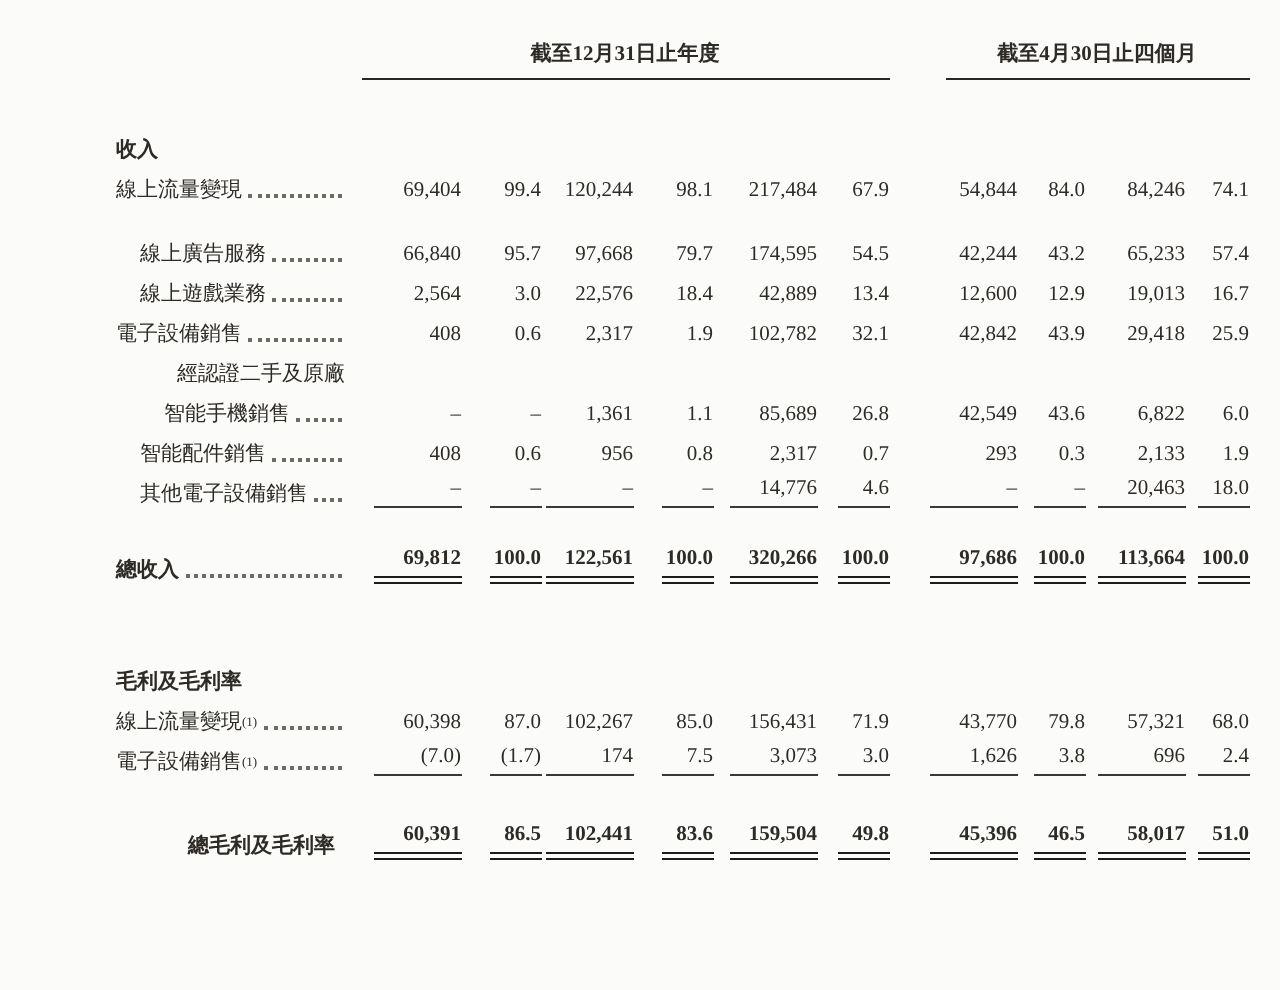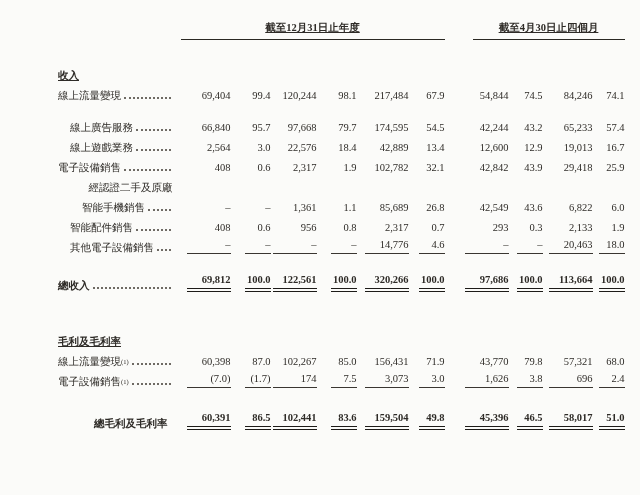--- a/index.html
+++ b/index.html
@@ -7,34 +7,34 @@
     width:640px;height:495px;overflow:hidden;
     background:#fbfbf9;
     font-family:"Liberation Serif","DejaVu Serif",serif;
     color:#2e2b27;
   }
   .page{padding:14px 0 0 58px;}
   table{border-collapse:collapse;table-layout:fixed;font-size:10.5px;line-height:1.15;}
   td{padding:0;vertical-align:bottom;overflow:visible;white-space:nowrap;}
 
   
-  .grp-row td{height:26px;text-decoration:underline;}
+  .grp-row td{height:26px;}
   .grp{font-weight:700;text-align:center;border-bottom:1.5px solid #2a2823;
        padding-bottom:5px;margin-left:8px;}
   .year-row td{height:26px;}
   .yr{font-weight:700;text-align:center;border-bottom:1.5px solid #2a2823;
       padding-bottom:4px;margin:0 2px 0 8px;}
   .unit-row td{height:30px;padding-bottom:7px;}
   .unit-row .u{font-style:italic;text-align:left;}
   .unit-row .p{font-style:italic;text-align:right;}
 
   
   tr.data td{height:20px;}
   tr.section td{height:26px;}
-  tr.section .txt{font-weight:700;text-decoration:underline;}
+  tr.section .txt{font-weight:700;}
   .lbl{display:flex;align-items:flex-end;}
   .lbl .txt{white-space:nowrap;}
   .lbl sup{font-size:6.5px;line-height:1;vertical-align:super;transform:translateY(-3px);}
   .lbl .dots{flex:1 1 auto;min-width:0;border-bottom:2px dotted #6e6a64;margin:0 2px 3px 3px;height:0;}
   .num{text-align:right;}
   .num span{display:inline-block;text-align:right;white-space:nowrap;}
   .num.v span{min-width:44px;}
   .num.pc span{min-width:26px;}
   tr.boldrow td{height:24px;}
   .boldrow .txt,.boldrow .num span{font-weight:700;}
@@ -106,21 +106,21 @@
       </div>
     </td>
     <td class="num v"><span>69,404</span></td>
     <td class="num pc"><span>99.4</span></td>
     <td class="num v"><span>120,244</span></td>
     <td class="num pc"><span>98.1</span></td>
     <td class="num v"><span>217,484</span></td>
     <td class="num pc"><span>67.9</span></td>
     <td class="gapcol"></td>
     <td class="num v"><span>54,844</span></td>
-    <td class="num pc"><span>74.5</span></td>
+    <td class="num pc"><span>84.0</span></td>
     <td class="num v"><span>84,246</span></td>
     <td class="num pc"><span>74.1</span></td>
   </tr>
         <tr class="data">
     <td class="lblcell">
       <div class="lbl" style="padding-left: 12px; margin-top: 20px;">
         <span class="txt">線上廣告服務</span>
               <sup></sup>
         <span class="dots"></span>
       </div>

